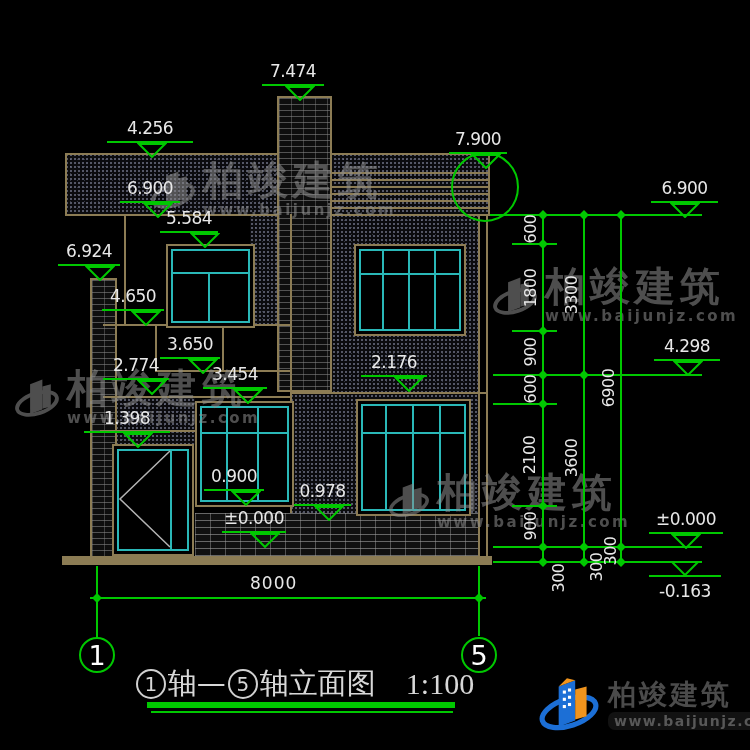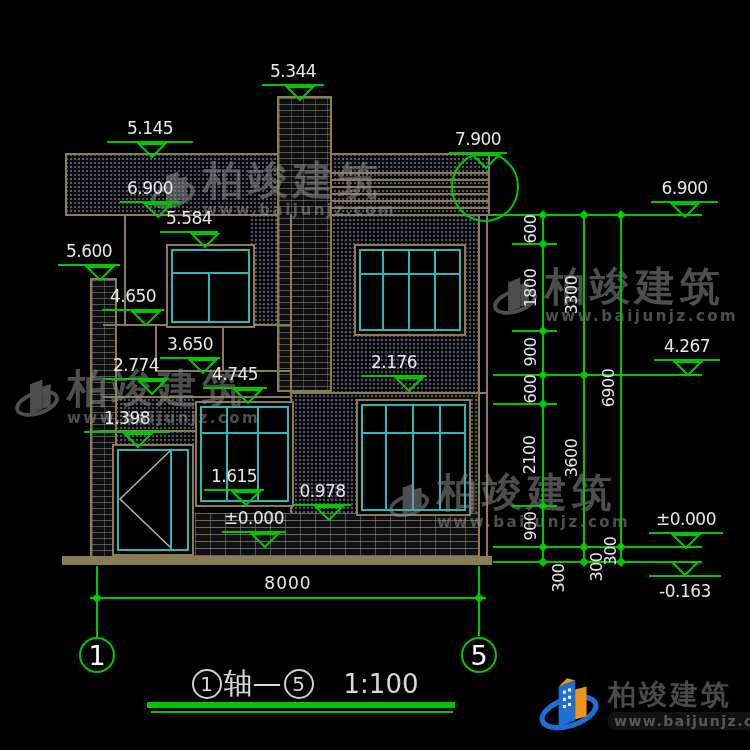--- a/index.html
+++ b/index.html
@@ -36,21 +36,21 @@
   .vdim{position:absolute;color:var(--wht);font-size:16px;white-space:nowrap;
         transform:translate(-50%,-50%) rotate(-90deg);letter-spacing:-0.5px;}
   .tick{position:absolute;width:7px;height:7px;background:var(--grn);
         transform:translate(-50%,-50%) rotate(45deg);}
   .bubble{position:absolute;width:32px;height:32px;border:2px solid var(--grn);
         border-radius:50%;color:#fff;font-size:27px;display:flex;align-items:center;
         justify-content:center;}
   .wm{position:absolute;display:flex;gap:7px;opacity:.55;align-items:flex-start;}
   .wm-name{font-size:40px;font-weight:bold;letter-spacing:5px;color:#8f8f8f;line-height:1;}
   .wm-url{font-size:15px;font-weight:bold;letter-spacing:2.5px;color:#8f8f8f;margin-top:1px;}
-  .dimtxt{position:absolute;color:var(--wht);font-size:17px;text-align:center;letter-spacing:1px;}
+  .dimtxt{position:absolute;color:var(--wht);font-size:17px;letter-spacing:1px;}
   #title{position:absolute;left:140px;top:664px;width:330px;display:flex;align-items:center;
         justify-content:center;color:#d8d8d8;font-size:29px;white-space:nowrap;gap:2px;}
   .tc{display:inline-flex;width:26px;height:26px;border:2px solid #d0d0d0;border-radius:50%;
       font-size:20px;align-items:center;justify-content:center;color:#d8d8d8;flex:0 0 auto;}
   #logo{position:absolute;left:538px;top:674px;display:flex;gap:8px;align-items:center;}
   .logo-name{font-size:28px;font-weight:bold;letter-spacing:3px;color:#4b4b4b;line-height:1.1;}
   .logo-url{font-size:14px;font-weight:bold;letter-spacing:1.5px;color:#585858;
       background:#121212;border-radius:7px;padding:1px 6px;margin-top:2px;display:inline-block;}
 </style>
 </head>
@@ -171,28 +171,28 @@
       <path d="M21 12 L37 6 L37 45 L21 51 Z" fill="#8f8f8f"></path>
       <path d="M37 15 L48 12 L48 41 L37 44 Z" fill="#8f8f8f"></path>
     </svg>
     <div>
       <div class="wm-name">柏竣建筑</div>
       <div class="wm-url">www.baijunjz.com</div>
     </div>
   </div>
 
   <div class="lvl" style="left:262px;top:84px;width:62px;">
-    <span class="lt">5.344</span>
+    <span class="lt">7.474</span>
       <div class="ll"></div>
     <svg class="tri" style="left:23px;" width="30" height="15">
         <polygon points="2,1 28,1 15,14" fill="none" stroke="#00c800" stroke-width="2"></polygon>
       </svg>
   </div>
   <div class="lvl" style="left:107px;top:141px;width:86px;">
-    <span class="lt">5.145</span>
+    <span class="lt">4.256</span>
       <div class="ll"></div>
     <svg class="tri" style="left:30px;" width="30" height="15">
         <polygon points="2,1 28,1 15,14" fill="none" stroke="#00c800" stroke-width="2"></polygon>
       </svg>
   </div>
   <div class="lvl" style="left:449px;top:152px;width:58px;">
     <span class="lt">7.900</span>
       <div class="ll"></div>
     <svg class="tri" style="left:22px;" width="30" height="15">
         <polygon points="2,1 28,1 15,14" fill="none" stroke="#00c800" stroke-width="2"></polygon>
@@ -206,21 +206,21 @@
       </svg>
   </div>
   <div class="lvl" style="left:160px;top:231px;width:58px;">
     <span class="lt">5.584</span>
       <div class="ll"></div>
     <svg class="tri" style="left:30px;" width="30" height="15">
         <polygon points="2,1 28,1 15,14" fill="none" stroke="#00c800" stroke-width="2"></polygon>
       </svg>
   </div>
   <div class="lvl" style="left:58px;top:264px;width:62px;">
-    <span class="lt">5.600</span>
+    <span class="lt">6.924</span>
       <div class="ll"></div>
     <svg class="tri" style="left:27px;" width="30" height="15">
         <polygon points="2,1 28,1 15,14" fill="none" stroke="#00c800" stroke-width="2"></polygon>
       </svg>
   </div>
   <div class="lvl" style="left:102px;top:309px;width:62px;">
     <span class="lt">4.650</span>
       <div class="ll"></div>
     <svg class="tri" style="left:29px;" width="30" height="15">
         <polygon points="2,1 28,1 15,14" fill="none" stroke="#00c800" stroke-width="2"></polygon>
@@ -234,42 +234,42 @@
       </svg>
   </div>
   <div class="lvl" style="left:103px;top:378px;width:66px;">
     <span class="lt">2.774</span>
       <div class="ll"></div>
     <svg class="tri" style="left:34px;" width="30" height="15">
         <polygon points="2,1 28,1 15,14" fill="none" stroke="#00c800" stroke-width="2"></polygon>
       </svg>
   </div>
   <div class="lvl" style="left:203px;top:387px;width:64px;">
-    <span class="lt">4.745</span>
+    <span class="lt">3.454</span>
       <div class="ll"></div>
     <svg class="tri" style="left:30px;" width="30" height="15">
         <polygon points="2,1 28,1 15,14" fill="none" stroke="#00c800" stroke-width="2"></polygon>
       </svg>
   </div>
   <div class="lvl" style="left:361px;top:375px;width:66px;">
     <span class="lt">2.176</span>
       <div class="ll"></div>
     <svg class="tri" style="left:33px;" width="30" height="15">
         <polygon points="2,1 28,1 15,14" fill="none" stroke="#00c800" stroke-width="2"></polygon>
       </svg>
   </div>
   <div class="lvl" style="left:84px;top:431px;width:86px;">
     <span class="lt">1.398</span>
       <div class="ll"></div>
     <svg class="tri" style="left:39px;" width="30" height="15">
         <polygon points="2,1 28,1 15,14" fill="none" stroke="#00c800" stroke-width="2"></polygon>
       </svg>
   </div>
   <div class="lvl" style="left:204px;top:489px;width:60px;">
-    <span class="lt">1.615</span>
+    <span class="lt">0.900</span>
       <div class="ll"></div>
     <svg class="tri" style="left:27px;" width="30" height="15">
         <polygon points="2,1 28,1 15,14" fill="none" stroke="#00c800" stroke-width="2"></polygon>
       </svg>
   </div>
   <div class="lvl" style="left:294px;top:504px;width:57px;">
     <span class="lt">0.978</span>
       <div class="ll"></div>
     <svg class="tri" style="left:20px;" width="30" height="15">
         <polygon points="2,1 28,1 15,14" fill="none" stroke="#00c800" stroke-width="2"></polygon>
@@ -330,21 +330,21 @@
   <span class="vdim" style="left:610px;top:551px;">300</span>
 
   <div class="lvl" style="left:651px;top:201px;width:67px;">
     <span class="lt">6.900</span>
       <div class="ll"></div>
     <svg class="tri" style="left:19px;" width="30" height="15">
         <polygon points="2,1 28,1 15,14" fill="none" stroke="#00c800" stroke-width="2"></polygon>
       </svg>
   </div>
   <div class="lvl" style="left:654px;top:359px;width:66px;">
-    <span class="lt">4.267</span>
+    <span class="lt">4.298</span>
       <div class="ll"></div>
     <svg class="tri" style="left:19px;" width="30" height="15">
         <polygon points="2,1 28,1 15,14" fill="none" stroke="#00c800" stroke-width="2"></polygon>
       </svg>
   </div>
   <div class="lvl" style="left:649px;top:532px;width:74px;">
     <span class="lt">±0.000</span>
       <div class="ll"></div>
     <svg class="tri" style="left:22px;" width="30" height="15">
         <polygon points="2,1 28,1 15,14" fill="none" stroke="#00c800" stroke-width="2"></polygon>
@@ -372,21 +372,22 @@
     </div>
 
   <div id="title">
     <span class="tc">
         <span>1</span>
       </span>
     <span>轴—</span>
     <span class="tc">
         <span>5</span>
       </span>
-    <span style="margin-left:28px;font-size:26px;">1:100</span>
+    <span>轴立面图</span>
+    <span style="margin-left:28px;font-size:30px;font-family:Liberation Serif, serif;">1:100</span>
   </div>
   <div style="position:absolute;left:147px;top:702px;width:308px;height:6px;background:var(--grn);"></div>
   <div style="position:absolute;left:151px;top:711px;width:302px;height:2px;background:var(--grn);"></div>
 
   <div id="logo">
     <svg width="62" height="62" viewBox="0 0 60 60">
       <ellipse cx="30" cy="37" rx="27" ry="13" fill="none" stroke="#1c6fd6" stroke-width="5" transform="rotate(-18 30 37)"></ellipse>
       <path d="M20 12 L36 6 L36 45 L20 51 Z" fill="#1c6fd6"></path>
       <path d="M36 15 L47 12 L47 41 L36 44 Z" fill="#f0941d"></path>
       <path d="M20 12 L28 4 L36 6 Z" fill="#f0941d"></path>

